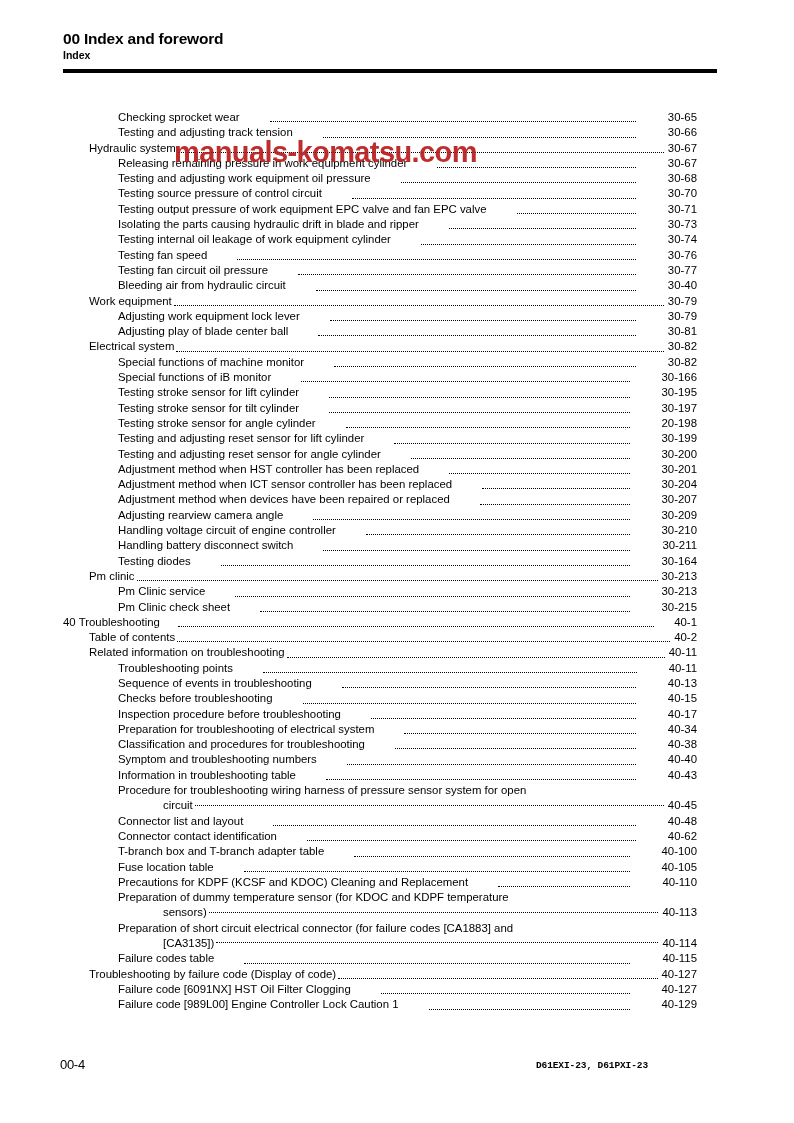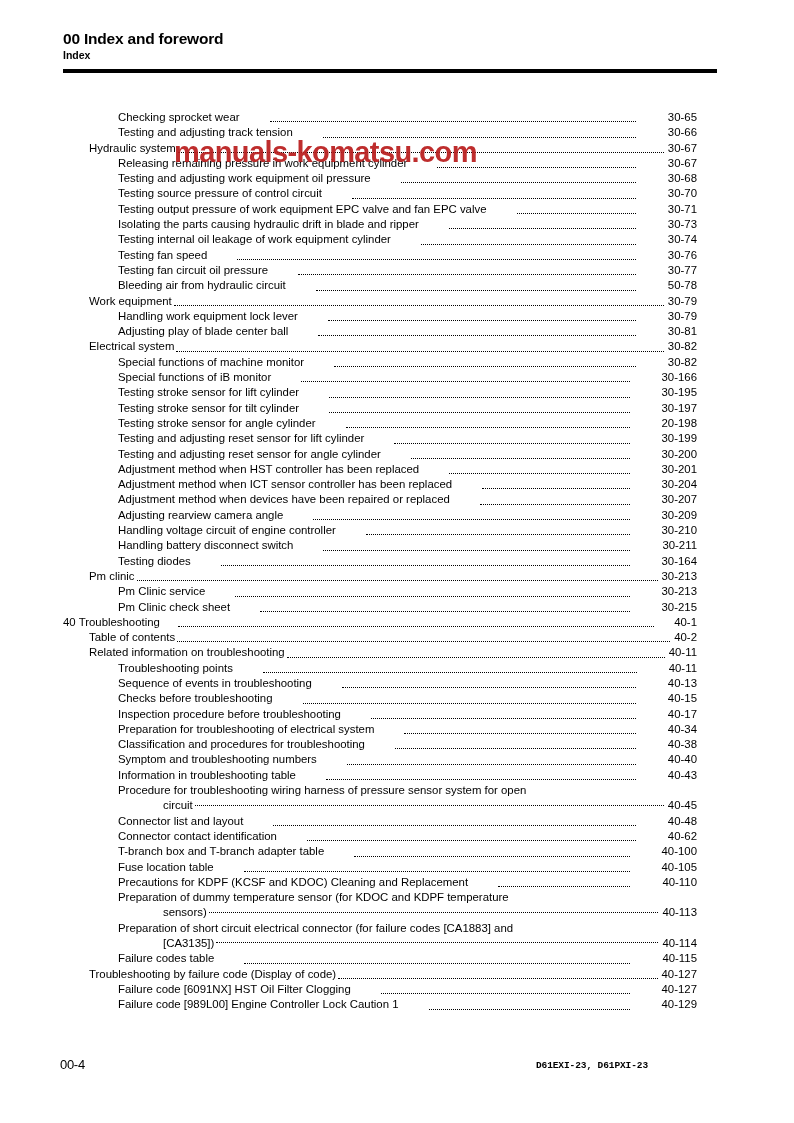--- a/index.html
+++ b/index.html
@@ -190,29 +190,29 @@
         <span class="e-page">30-76</span>
       </div>
       <div class="toc-entry lvl3">
         <span class="e-label">Testing fan circuit oil pressure</span>
         <span class="e-dots"></span>
         <span class="e-page">30-77</span>
       </div>
       <div class="toc-entry lvl3">
         <span class="e-label">Bleeding air from hydraulic circuit</span>
         <span class="e-dots"></span>
-        <span class="e-page">50-78</span>
+        <span class="e-page">30-40</span>
       </div>
       <div class="toc-entry lvl2">
         <span class="e-label">Work equipment</span>
         <span class="e-dots"></span>
         <span class="e-page">30-79</span>
       </div>
       <div class="toc-entry lvl3">
-        <span class="e-label">Handling work equipment lock lever</span>
+        <span class="e-label">Adjusting work equipment lock lever</span>
         <span class="e-dots"></span>
         <span class="e-page">30-79</span>
       </div>
       <div class="toc-entry lvl3">
         <span class="e-label">Adjusting play of blade center ball</span>
         <span class="e-dots"></span>
         <span class="e-page">30-81</span>
       </div>
       <div class="toc-entry lvl2">
         <span class="e-label">Electrical system</span>

